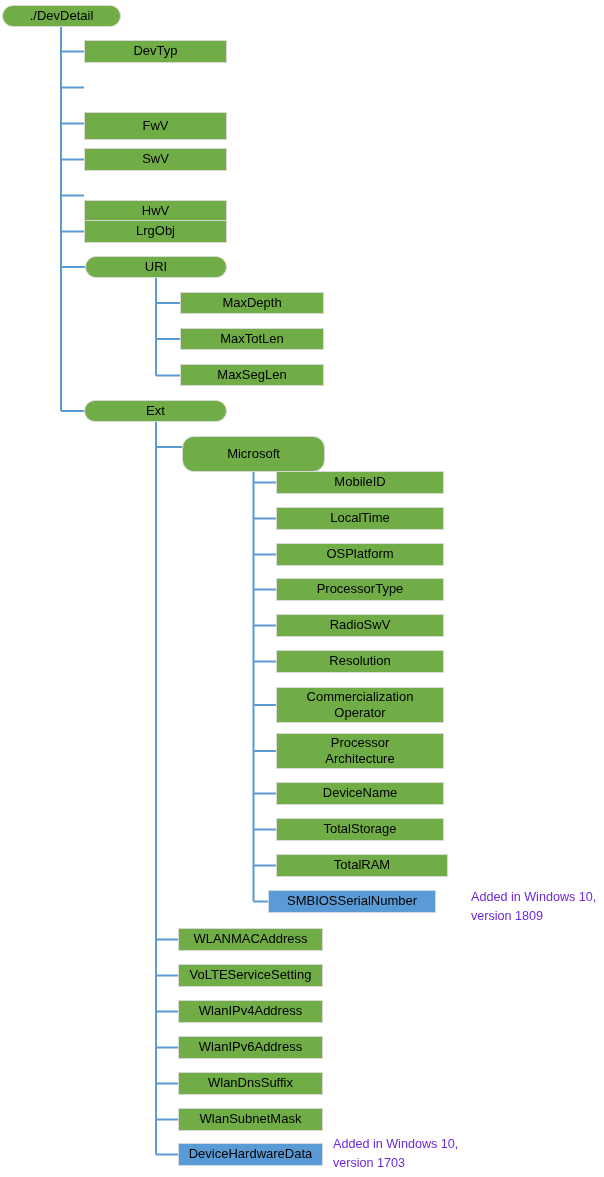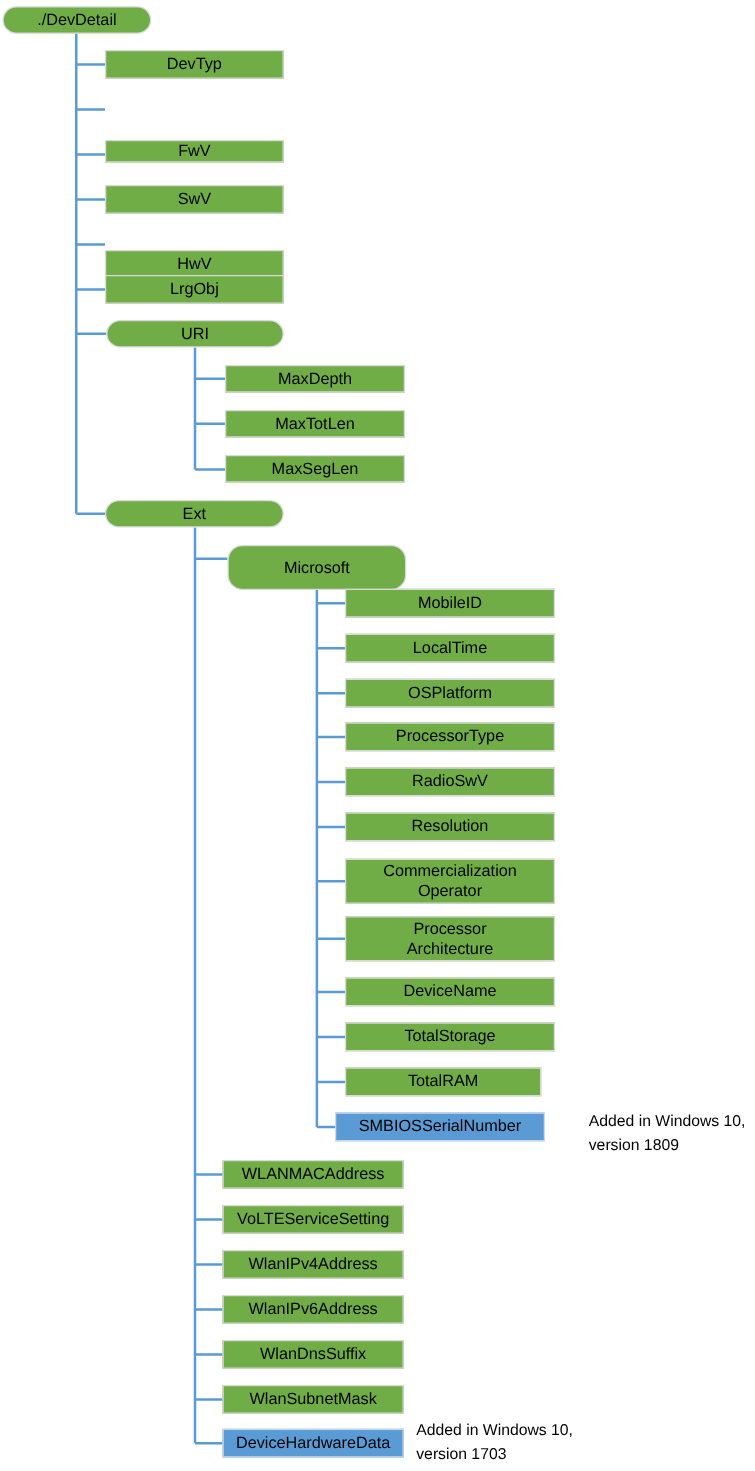--- a/index.html
+++ b/index.html
@@ -20,21 +20,21 @@
     font-size:13px;
     line-height:1.25;
     text-align:center;
     white-space:pre-line;
     box-sizing:border-box;
   }
   .pill{border-radius:12px;}
   .blue{background:#5B9BD5;border-color:#cfd9e4;}
   .annotation{
     position:absolute;z-index:1;
-    color:#000000;
+    color:#6d28d9;
     font-size:12.6px;
     line-height:1.5;
     white-space:pre-line;
   }
 </style>
 </head>
 <body>
 
 <div id="canvas">
 
@@ -45,21 +45,21 @@
     <path d="M156 278 V375.5 M156 303 H180 M156 339 H180 M156 375.5 H180" stroke="#5B9BD5" stroke-width="2" fill="none"></path>
 
     <path d="M156 422 V1154.5 M156 447 H182 M156 939.5 H178 M156 975.5 H178 M156 1011.5 H178 M156 1047.5 H178 M156 1083.5 H178 M156 1119.5 H178 M156 1154.5 H178" stroke="#5B9BD5" stroke-width="2" fill="none"></path>
 
     <path d="M253.5 458 V901.5 M253.5 482.5 H276 M253.5 518.5 H276 M253.5 554.5 H276 M253.5 589.5 H276 M253.5 625.5 H276 M253.5 661.5 H276 M253.5 705 H276 M253.5 751 H276 M253.5 793.5 H276 M253.5 829.5 H276 M253.5 865.5 H276 M253.5 901.5 H276" stroke="#5B9BD5" stroke-width="2" fill="none"></path>
   </svg>
 
   <div class="node pill" style="left:2px;top:5px;width:119px;height:22px">./DevDetail</div>
 
   <div class="node" style="left:84px;top:40px;width:143px;height:23px">DevTyp</div>
-  <div class="node" style="left:84px;top:112px;width:143px;height:18px">FwV</div>
+  <div class="node" style="left:84px;top:112px;width:143px;height:28px">FwV</div>
   <div class="node" style="left:84px;top:148px;width:143px;height:23px">SwV</div>
   <div class="node" style="left:84px;top:200px;width:143px;height:23px">HwV</div>
   <div class="node" style="left:84px;top:220px;width:143px;height:23px">LrgObj</div>
 
   <div class="node pill" style="left:85px;top:256px;width:142px;height:22px">URI</div>
   <div class="node" style="left:180px;top:292px;width:144px;height:22px">MaxDepth</div>
   <div class="node" style="left:180px;top:328px;width:144px;height:22px">MaxTotLen</div>
   <div class="node" style="left:180px;top:364px;width:144px;height:22px">MaxSegLen</div>
 
   <div class="node pill" style="left:84px;top:400px;width:143px;height:22px">Ext</div>
@@ -70,21 +70,21 @@
   <div class="node" style="left:276px;top:543px;width:168px;height:23px">OSPlatform</div>
   <div class="node" style="left:276px;top:578px;width:168px;height:23px">ProcessorType</div>
   <div class="node" style="left:276px;top:650px;width:168px;height:23px">Resolution</div>
   <div class="node" style="left:276px;top:614px;width:168px;height:23px">RadioSwV</div>
   <div class="node" style="left:276px;top:687px;width:168px;height:36px">Commercialization
 Operator</div>
   <div class="node" style="left:276px;top:733px;width:168px;height:36px">Processor
 Architecture</div>
   <div class="node" style="left:276px;top:782px;width:168px;height:23px">DeviceName</div>
   <div class="node" style="left:276px;top:818px;width:168px;height:23px">TotalStorage</div>
-  <div class="node" style="left:276px;top:854px;width:157px;height:23px">TotalRAM</div>
+  <div class="node" style="left:276px;top:854px;width:172px;height:23px">TotalRAM</div>
   <div class="node blue" style="left:268px;top:890px;width:168px;height:23px">SMBIOSSerialNumber</div>
   <div class="annotation" style="left:471px;top:888px;width:126px">Added in Windows 10,
 version 1809</div>
 
   <div class="node" style="left:178px;top:928px;width:145px;height:23px">WLANMACAddress</div>
   <div class="node" style="left:178px;top:964px;width:145px;height:23px">VoLTEServiceSetting</div>
   <div class="node" style="left:178px;top:1000px;width:145px;height:23px">WlanIPv4Address</div>
   <div class="node" style="left:178px;top:1036px;width:145px;height:23px">WlanIPv6Address</div>
   <div class="node" style="left:178px;top:1072px;width:145px;height:23px">WlanDnsSuffix</div>
   <div class="node" style="left:178px;top:1108px;width:145px;height:23px">WlanSubnetMask</div>

